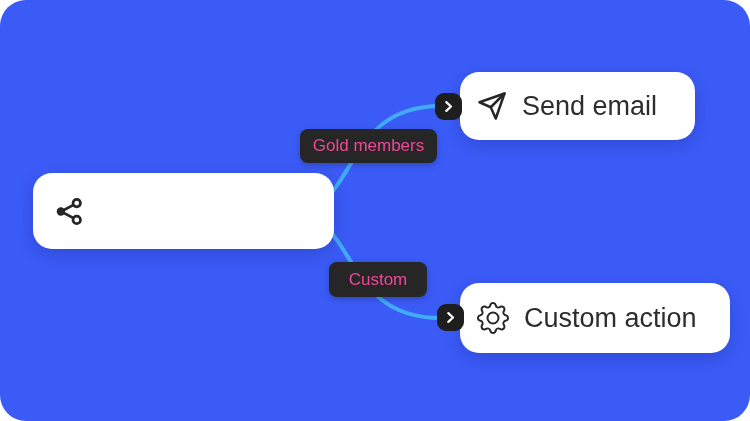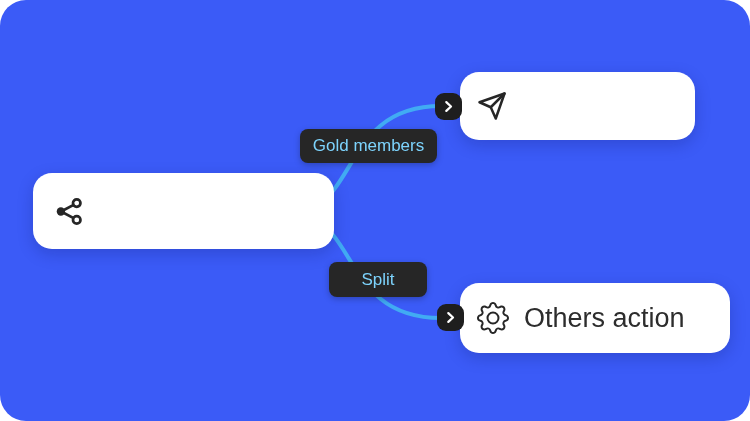--- a/index.html
+++ b/index.html
@@ -53,21 +53,21 @@
     white-space: nowrap;
   }
   .node-split   { left: 33px;  top: 173px; width: 280px; height: 76px; padding-left: 21px; }
   .node-send    { left: 460px; top: 72px;  width: 218px; height: 68px; padding-left: 17px; }
   .node-action  { left: 460px; top: 283px; width: 253px; height: 70px; padding-left: 17px; }
   .node .icon { margin-right: 15px; }
 
   .edge-label {
     position: absolute;
     background: #262626;
-    color: #7dd3fc;
+    color: #ec4899;
     border-radius: 8px;
     display: flex;
     align-items: center;
     justify-content: center;
     font-size: 17px;
     white-space: nowrap;
     z-index: 3;
     box-shadow: 0 2px 6px rgba(0,0,0,0.25);
     cursor: pointer;
   }
@@ -115,37 +115,38 @@
     </span>
   </div>
 
   <div class="node node-send">
     <span class="icon">
       <svg width="30" height="30" viewBox="0 0 24 24" fill="none" stroke="#262626" stroke-width="2" stroke-linecap="round" stroke-linejoin="round">
         <line x1="22" y1="2" x2="11" y2="13"></line>
         <polygon points="22 2 15 22 11 13 2 9 22 2"></polygon>
       </svg>
     </span>
+    <span class="label">Send email</span>
   </div>
 
   <div class="node node-action">
     <span class="icon">
       <svg width="32" height="32" viewBox="0 0 16 16" fill="#262626">
         <path d="M8 4.754a3.246 3.246 0 1 0 0 6.492 3.246 3.246 0 0 0 0-6.492zM5.754 8a2.246 2.246 0 1 1 4.492 0 2.246 2.246 0 0 1-4.492 0z"></path>
         <path d="M9.796 1.343c-.527-1.79-3.065-1.79-3.592 0l-.094.319a.873.873 0 0 1-1.255.52l-.292-.16c-1.64-.892-3.433.902-2.54 2.541l.159.292a.873.873 0 0 1-.52 1.255l-.319.094c-1.79.527-1.79 3.065 0 3.592l.319.094a.873.873 0 0 1 .52 1.255l-.16.292c-.892 1.64.901 3.434 2.541 2.54l.292-.159a.873.873 0 0 1 1.255.52l.094.319c.527 1.79 3.065 1.79 3.592 0l.094-.319a.873.873 0 0 1 1.255-.52l.292.16c1.64.893 3.434-.902 2.54-2.541l-.159-.292a.873.873 0 0 1 .52-1.255l.319-.094c1.79-.527 1.79-3.065 0-3.592l-.319-.094a.873.873 0 0 1-.52-1.255l.16-.292c.893-1.64-.902-3.433-2.541-2.54l-.292.159a.873.873 0 0 1-1.255-.52l-.094-.319zm-2.633.283c.246-.835 1.428-.835 1.674 0l.094.319a1.873 1.873 0 0 0 2.693 1.115l.291-.16c.764-.415 1.6.42 1.184 1.185l-.159.292a1.873 1.873 0 0 0 1.116 2.692l.318.094c.835.246.835 1.428 0 1.674l-.319.094a1.873 1.873 0 0 0-1.115 2.693l.16.291c.415.764-.42 1.6-1.185 1.184l-.291-.159a1.873 1.873 0 0 0-2.693 1.116l-.094.318c-.246.835-1.428.835-1.674 0l-.094-.319a1.873 1.873 0 0 0-2.692-1.115l-.292.16c-.764.415-1.6-.42-1.184-1.185l.159-.291A1.873 1.873 0 0 0 1.945 8.93l-.319-.094c-.835-.246-.835-1.428 0-1.674l.319-.094A1.873 1.873 0 0 0 3.06 4.377l-.16-.292c-.415-.764.42-1.6 1.185-1.184l.292.159a1.873 1.873 0 0 0 2.692-1.115l.094-.319z"></path>
       </svg>
     </span>
-    <span class="label">Others action</span>
+    <span class="label">Custom action</span>
   </div>
 
   <div class="edge-label edge-label-gold">
     <span>Gold members</span>
   </div>
   <div class="edge-label edge-label-others">
-    <span>Split</span>
+    <span>Custom</span>
   </div>
 
   <div class="entry-badge entry-badge-send">
     <span class="icon">
       <svg width="15" height="15" viewBox="0 0 24 24" fill="none" stroke="#ffffff" stroke-width="3.6" stroke-linecap="round" stroke-linejoin="round">
         <polyline points="8.5 5 16 12 8.5 19"></polyline>
       </svg>
     </span>
   </div>
   <div class="entry-badge entry-badge-action">

